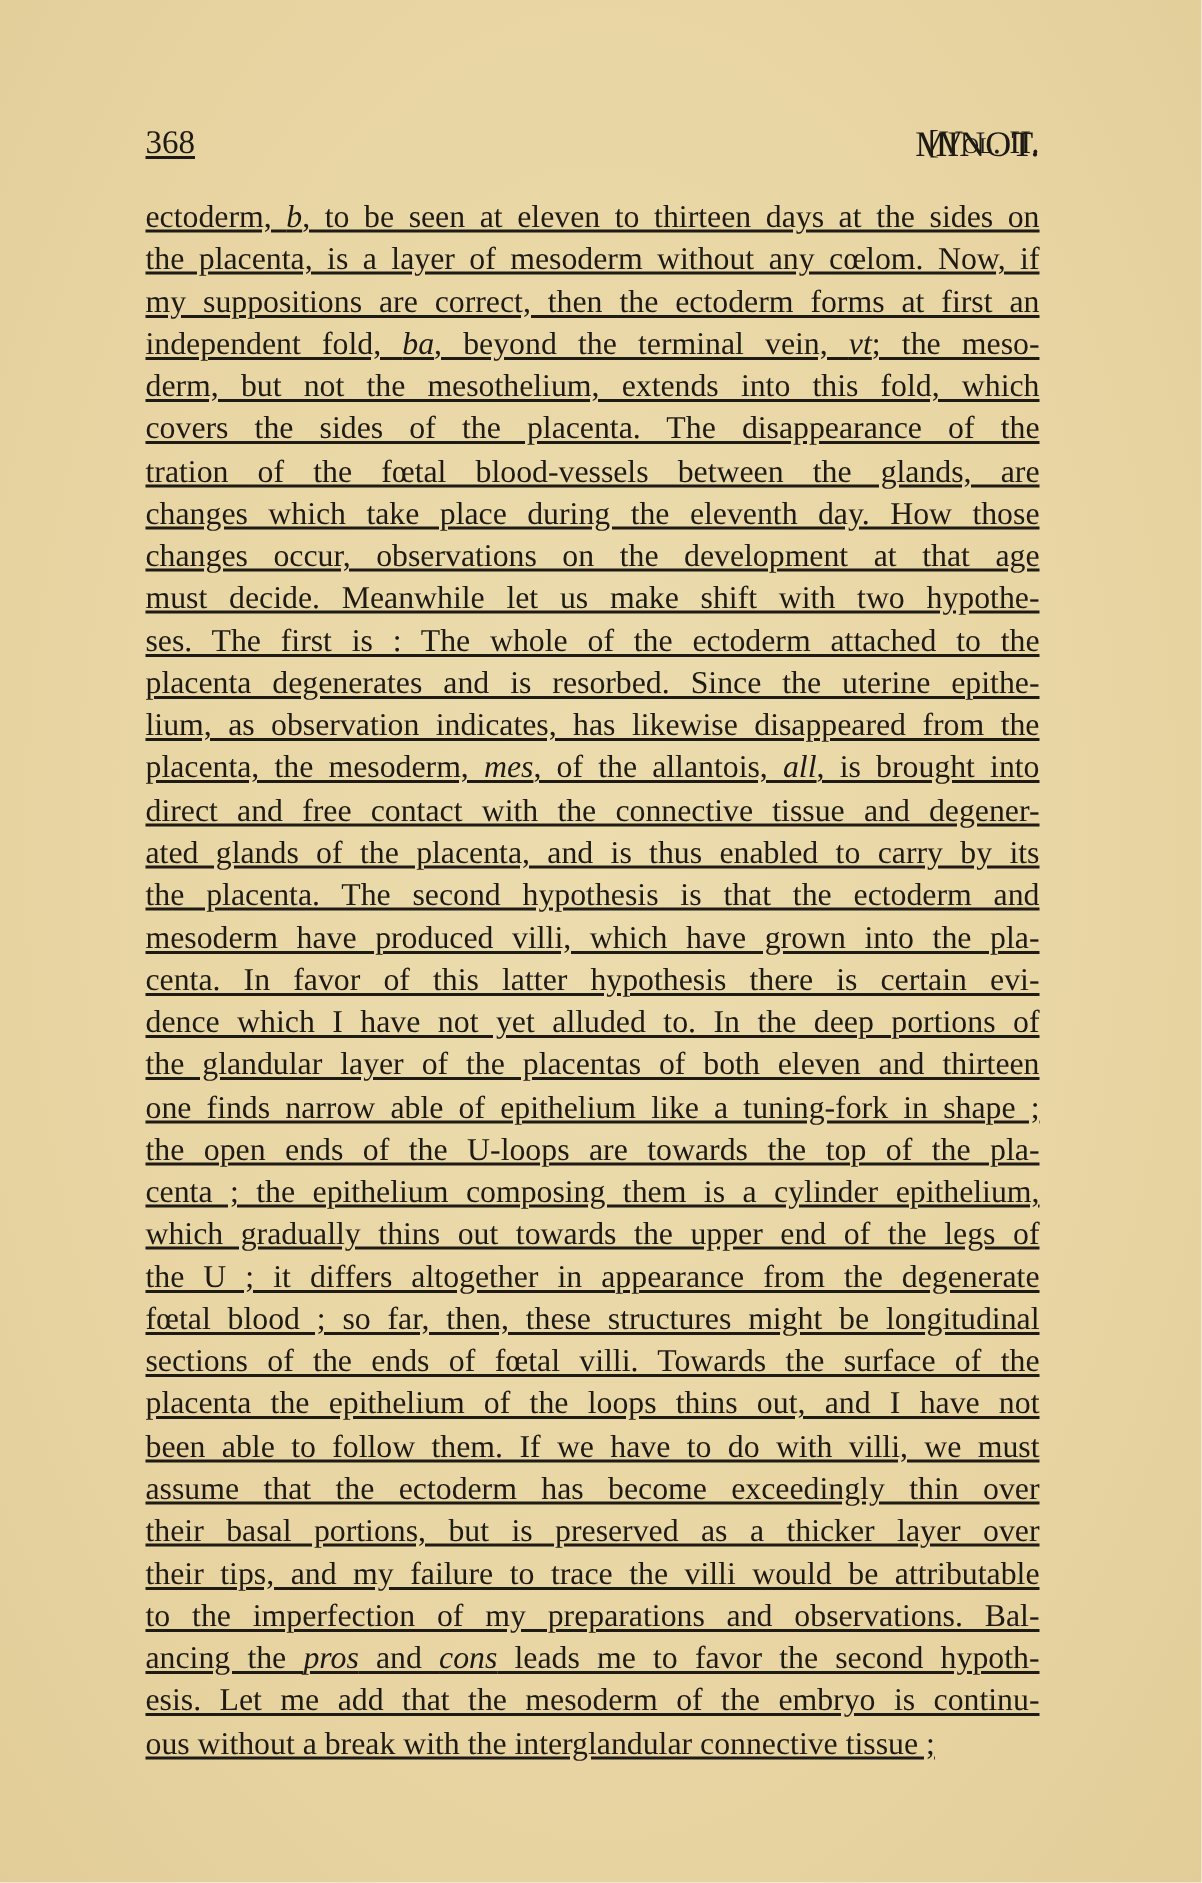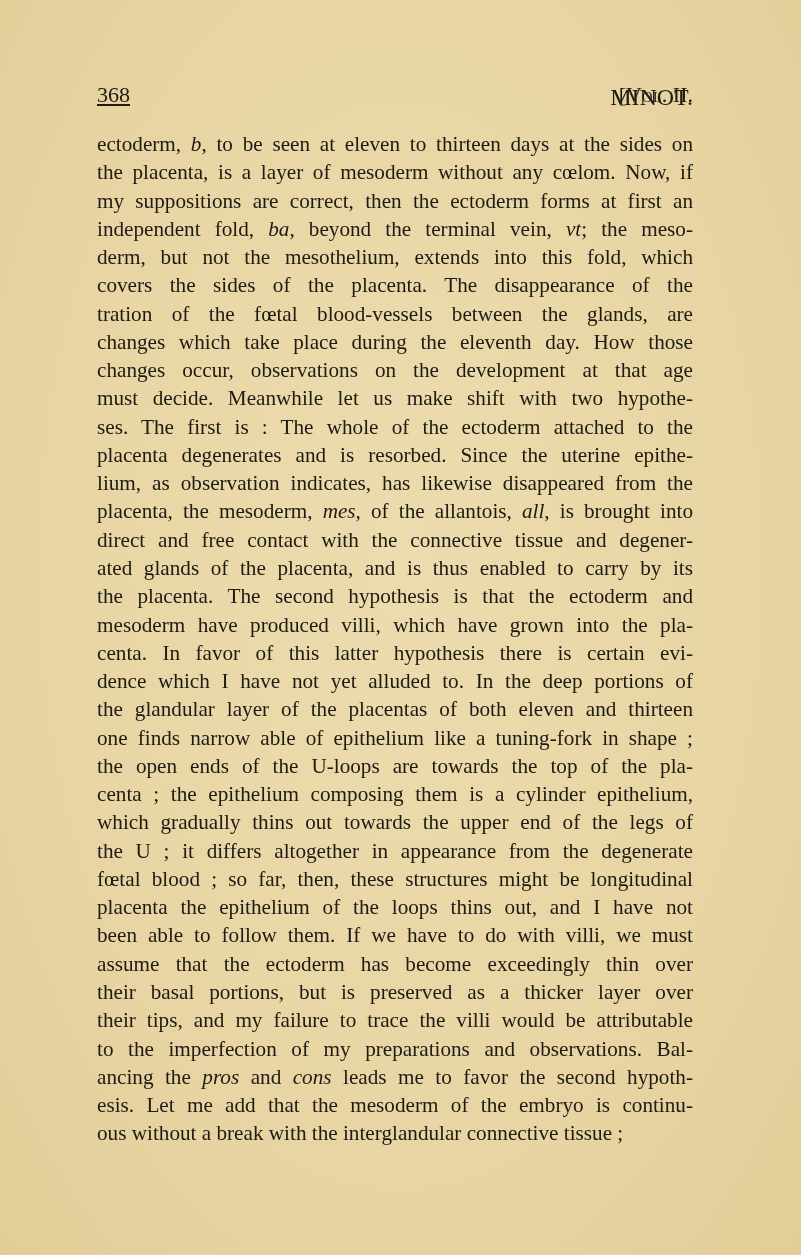--- a/index.html
+++ b/index.html
@@ -17,21 +17,21 @@
   }
   .header .pg { position:absolute; left:0; top:0;text-decoration:underline; }
   .header .run { position:absolute; left:0; right:0; text-align:right; font-size:24px; top:2px; }
   .header .vol { position:absolute; right:0; top:0; font-variant:small-caps; }
   .body {
     position:absolute; left:97px; top:130px; width:596px;
     font-size:21.2px; line-height:28.28px;
   }
   .line {
     display:block; height:28.28px; white-space:nowrap;
-    text-align:justify; text-align-last:justify;
+    text-align:justify; text-align-last:justify;text-decoration:underline;
   }
   .line.last { text-align-last:left; }
   i { font-style:italic; }
 </style>
 </head>
 <body>
 
 <div class="header">
   <span class="pg">368</span>
   <span class="run">MINOT.</span>
@@ -59,20 +59,21 @@
     <span class="line">mesoderm have produced villi, which have grown into the pla-</span>
     <span class="line">centa.  In favor of this latter hypothesis there is certain evi-</span>
     <span class="line">dence which I have not yet alluded to.  In the deep portions of</span>
     <span class="line">the glandular layer of the placentas of both eleven and thirteen</span>
     <span class="line">one finds narrow able of epithelium like a tuning-fork in shape ;</span>
     <span class="line">the open ends of the U-loops are towards the top of the pla-</span>
     <span class="line">centa ; the epithelium composing them is a cylinder epithelium,</span>
     <span class="line">which gradually thins out towards the upper end of the legs of</span>
     <span class="line">the U ; it differs altogether in appearance from the degenerate</span>
     <span class="line">fœtal blood ; so far, then, these structures might be longitudinal</span>
+    <span class="line">sections of the ends of fœtal villi.  Towards the surface of the</span>
     <span class="line">placenta the epithelium of the loops thins out, and I have not</span>
     <span class="line">been able to follow them.  If we have to do with villi, we must</span>
     <span class="line">assume that the ectoderm has become exceedingly thin over</span>
     <span class="line">their basal portions, but is preserved as a thicker layer over</span>
     <span class="line">their tips, and my failure to trace the villi would be attributable</span>
     <span class="line">to the imperfection of my preparations and observations.  Bal-</span>
     <span class="line">ancing the <i>pros</i> and <i>cons</i> leads me to favor the second hypoth-</span>
     <span class="line">esis.  Let me add that the mesoderm of the embryo is continu-</span>
     <span class="line last">ous without a break with the interglandular connective tissue ;</span>
   </div>

